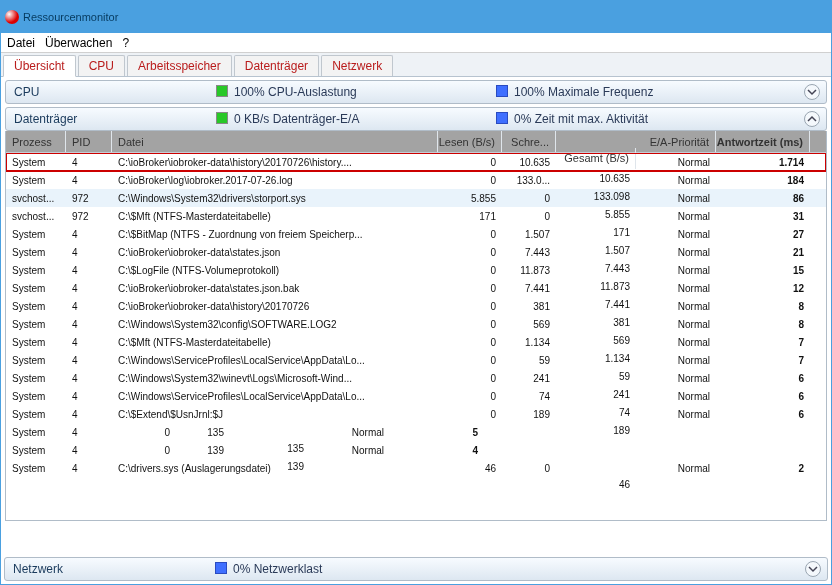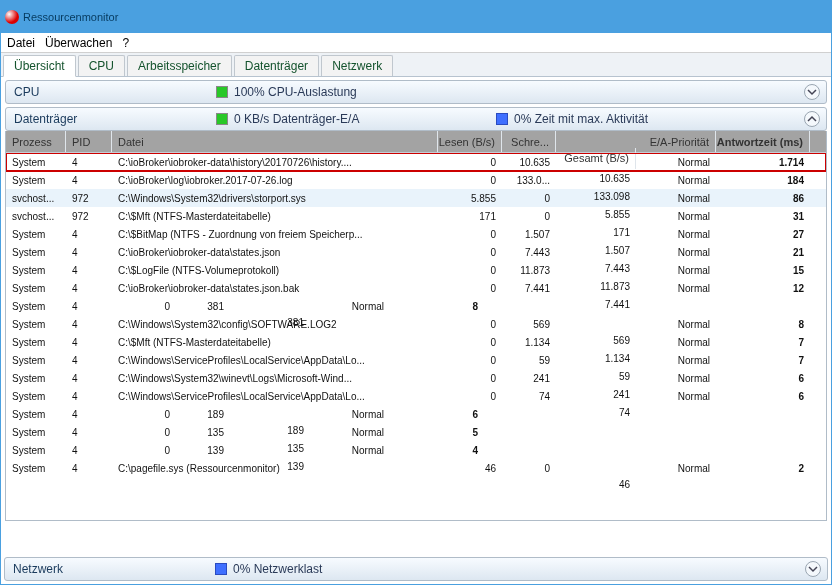--- a/index.html
+++ b/index.html
@@ -46,21 +46,21 @@
     border-bottom: 1px solid #b7c3cf;
     padding-left: 2px;
   }
   .tab {
     padding: 3px 10px;
     background: #f3f3f3;
     border: 1px solid #c0c7ce;
     border-bottom: none;
     margin-right: 2px;
     border-radius: 2px 2px 0 0;
-    color: #14532d;
+    color: #b91c1c;
     cursor: pointer;
   }
   .tab.active {
     background: #fff;
     border-bottom: 1px solid #fff;
     position: relative;
     top: 1px;
   }
   .section {
     display: block;
@@ -79,21 +79,21 @@
     position: relative;
   }
   .section-header .title {
     font-weight: normal;
     color: #1a3a5c;
     width: 210px;
     padding-left: 8px;
   }
   .stat-block {
     display: flex;
-    align-items: center;
+    align-items: flex-start;
     gap: 6px;
     width: 280px;
   }
   .swatch {
     width: 12px; height: 12px;
     border: 1px solid #888;
     display: inline-block;
   }
   .swatch.green { background:#28c828; }
   .swatch.blue  { background:#3f6fff; border-color:#2a4bc0; }
@@ -178,20 +178,24 @@
   <div class="tab">Netzwerk</div>
 </div>
 
 <div class="section">
   <div class="section-header">
     <div class="title">CPU</div>
     <div class="stat-block">
       <span class="swatch green"></span>
       <span>100% CPU-Auslastung</span>
     </div>
+    <div class="stat-block">
+      <span class="swatch blue"></span>
+      <span>100% Maximale Frequenz</span>
+    </div>
     <div class="chevron">
       <svg viewBox="0 0 10 10">
           <path d="M1 3 L5 7 L9 3" fill="none" stroke="#445" stroke-width="1.5"></path>
         </svg>
     </div>
   </div>
 </div>
 
 <div class="section">
   <div class="section-header">
@@ -299,20 +303,21 @@
           <div class="td col-file">C:\ioBroker\iobroker-data\states.json.bak</div>
           <div class="td col-read num">0</div>
           <div class="td col-write num">7.441</div>
           <div class="td col-total num">7.441</div>
           <div class="td col-prio num">Normal</div>
           <div class="td col-resp num">12</div>
         </div>
         <div class="tr">
           <div class="td col-proc">System</div>
           <div class="td col-pid">4</div>
+          <div class="td col-file">C:\ioBroker\iobroker-data\history\20170726</div>
           <div class="td col-read num">0</div>
           <div class="td col-write num">381</div>
           <div class="td col-total num">381</div>
           <div class="td col-prio num">Normal</div>
           <div class="td col-resp num">8</div>
         </div>
         <div class="tr">
           <div class="td col-proc">System</div>
           <div class="td col-pid">4</div>
           <div class="td col-file">C:\Windows\System32\config\SOFTWARE.LOG2</div>
@@ -358,20 +363,21 @@
           <div class="td col-file">C:\Windows\ServiceProfiles\LocalService\AppData\Lo...</div>
           <div class="td col-read num">0</div>
           <div class="td col-write num">74</div>
           <div class="td col-total num">74</div>
           <div class="td col-prio num">Normal</div>
           <div class="td col-resp num">6</div>
         </div>
         <div class="tr">
           <div class="td col-proc">System</div>
           <div class="td col-pid">4</div>
+          <div class="td col-file">C:\$Extend\$UsnJrnl:$J</div>
           <div class="td col-read num">0</div>
           <div class="td col-write num">189</div>
           <div class="td col-total num">189</div>
           <div class="td col-prio num">Normal</div>
           <div class="td col-resp num">6</div>
         </div>
         <div class="tr">
           <div class="td col-proc">System</div>
           <div class="td col-pid">4</div>
           <div class="td col-read num">0</div>
@@ -385,21 +391,21 @@
           <div class="td col-pid">4</div>
           <div class="td col-read num">0</div>
           <div class="td col-write num">139</div>
           <div class="td col-total num">139</div>
           <div class="td col-prio num">Normal</div>
           <div class="td col-resp num">4</div>
         </div>
         <div class="tr">
           <div class="td col-proc">System</div>
           <div class="td col-pid">4</div>
-          <div class="td col-file">C:\pagefile.sys (Ressourcenmonitor)</div>
+          <div class="td col-file">C:\drivers.sys (Auslagerungsdatei)</div>
           <div class="td col-read num">46</div>
           <div class="td col-write num">0</div>
           <div class="td col-total num">46</div>
           <div class="td col-prio num">Normal</div>
           <div class="td col-resp num">2</div>
         </div>
       </div>
   </div>
 </div>
 

